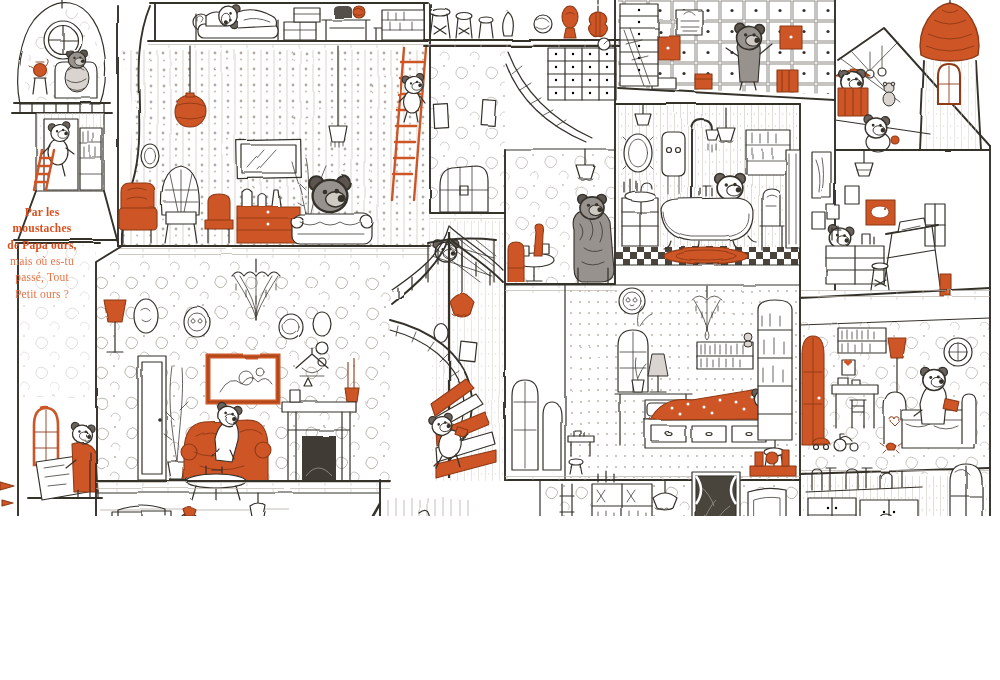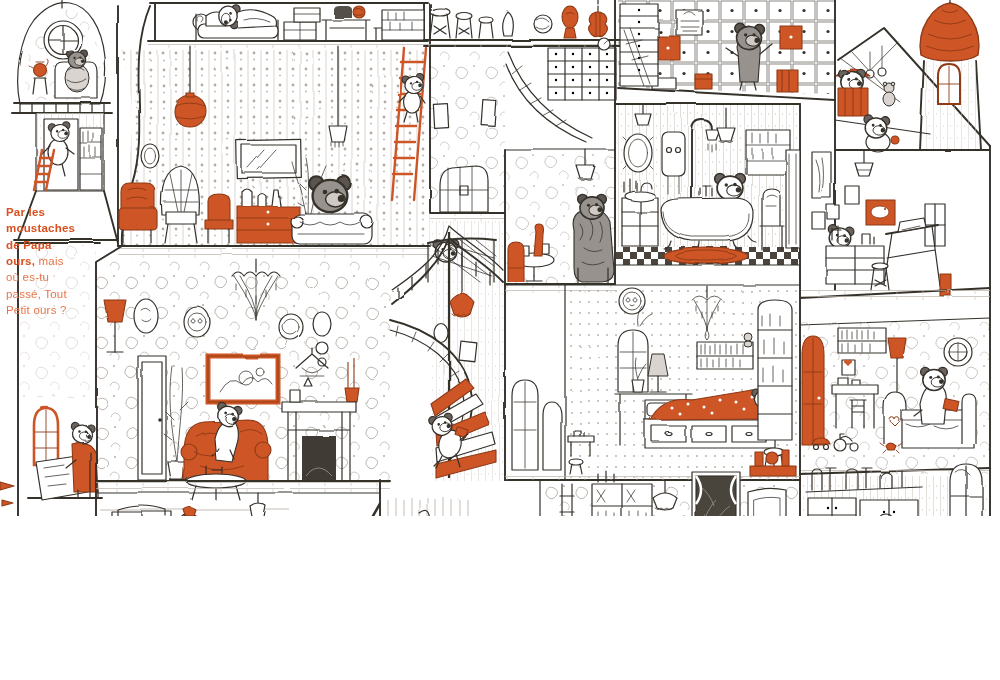--- a/index.html
+++ b/index.html
@@ -1,21 +1,21 @@
 <!DOCTYPE html>
 <html style="--paper: #ffffff; --ink: #34302b; --accent: #cd5526; --accent-d: #8e3a16; --fur: #97928d; --pat: #b3aba3; --cap-b: #d94f1e; --cap-r: #e8764a;"><head>
 <meta charset="utf-8">
 <style>
   :root{
     --paper:#ffffff; --ink:#34302b; --accent:#cd5526; --accent-d:#8e3a16;
     --fur:#97928d; --pat:#b3aba3; --cap-b:#d94f1e; --cap-r:#e8764a;
   }
   html,body{margin:0;padding:0;background:#fff;}
   #stage{position:relative;width:1000px;height:516px;background:var(--paper);overflow:hidden;
-         font-family:Liberation Sans, sans-serif;}
+         font-family:Liberation Serif, serif;text-align:center;}
   #art{position:absolute;left:0;top:0;}
   .k{stroke:var(--ink);stroke-width:1.2;fill:none;stroke-linecap:round;stroke-linejoin:round}
   .k2{stroke:var(--ink);stroke-width:1.9;fill:none;stroke-linecap:round;stroke-linejoin:round}
   .sc{stroke:var(--ink);stroke-width:.75;fill:none;stroke-linecap:round}
   .lt{stroke:var(--pat);stroke-width:.8;fill:none}
   .w{fill:#fff;stroke:var(--ink);stroke-width:1.2;stroke-linejoin:round}
   .o{fill:var(--accent);stroke:var(--accent-d);stroke-width:1.1;stroke-linejoin:round}
   .ol{stroke:var(--accent);stroke-width:2.4;fill:none;stroke-linecap:round}
   .od{stroke:var(--accent-d);stroke-width:.9;fill:none;stroke-linecap:round}
   .g{fill:var(--fur);stroke:var(--ink);stroke-width:1.1}

